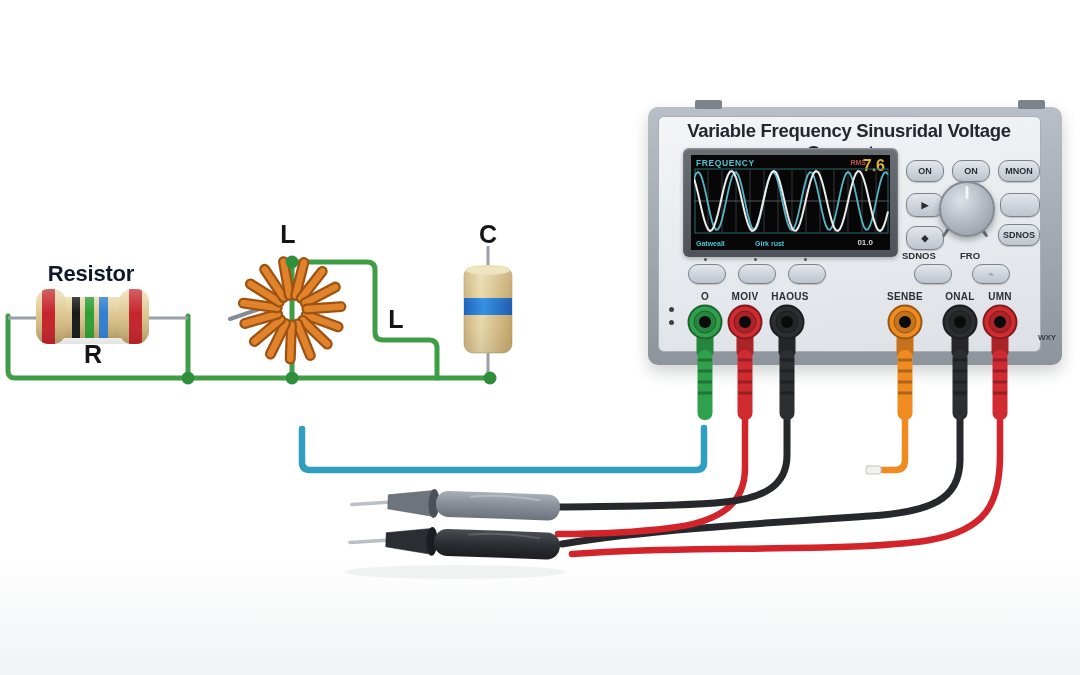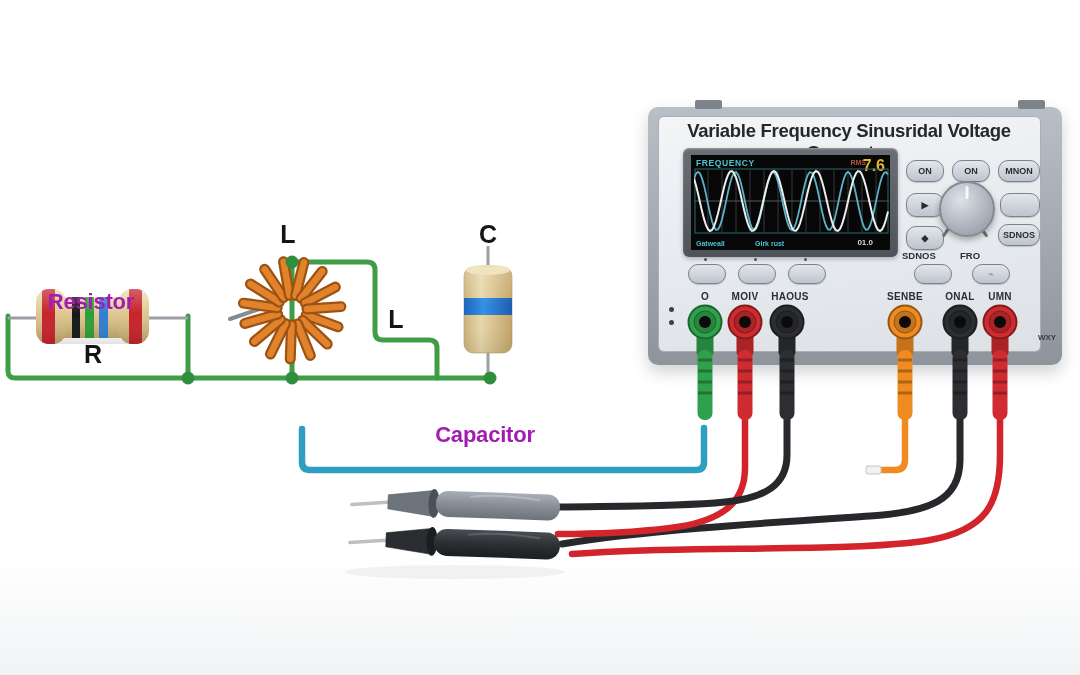--- a/index.html
+++ b/index.html
@@ -2,21 +2,21 @@
 <html><head>
 <meta charset="utf-8">
 <style>
   html,body{margin:0;padding:0;background:#fff;}
   .stage{position:relative;width:1080px;height:675px;background:#ffffff;overflow:hidden;
          font-family:"Liberation Sans", sans-serif;}
   .stage::after{content:'';position:absolute;left:0;right:0;bottom:0;height:120px;
          background:linear-gradient(transparent, rgba(225,228,231,.45));pointer-events:none;}
   .layer{position:absolute;left:0;top:0;}
   
-  .clabel{position:absolute;text-align:center;font-size:22px;font-weight:600;color:#a21caf;letter-spacing:-.2px;margin-top:28px;}
+  .clabel{position:absolute;text-align:center;font-size:22px;font-weight:600;color:#0f172a;letter-spacing:-.2px;}
   .csym{position:absolute;text-align:center;font-size:25px;font-weight:600;color:#141414;}
   
   .case{position:absolute;left:648px;top:107px;width:414px;height:258px;border-radius:10px;
         background:linear-gradient(#b9bfc7,#8e949c);box-shadow:0 7px 16px rgba(40,45,55,.22);}
   .tab{position:absolute;top:-7px;width:27px;height:9px;background:#7c838b;border-radius:2px;}
   .panel{position:absolute;left:10px;top:9px;right:21px;bottom:13px;border-radius:6px;
         background:linear-gradient(172deg,#f3f5f7,#dde1e6);border:1px solid #a9afb7;}
   .gtitle{position:absolute;top:13px;left:6px;right:18px;text-align:center;
         font-size:18.5px;font-weight:700;color:#24272c;letter-spacing:-.3px;}
   .screen-bezel{position:absolute;left:35px;top:41px;width:215px;height:109px;border-radius:6px;
@@ -148,21 +148,20 @@
       <circle cx="490" cy="378" r="6.5" fill="#2f8e3b"></circle>
       <circle cx="292" cy="262" r="6.5" fill="#2f8e3b"></circle>
     </g>
   </svg>
 
   <div class="clabel" style="left:16px;top:261px;width:150px;">Resistor</div>
   <div class="csym" style="left:63px;top:340px;width:60px;">R</div>
   <div class="csym" style="left:263px;top:220px;width:50px;">L</div>
   <div class="csym" style="left:371px;top:305px;width:50px;">L</div>
   <div class="csym" style="left:463px;top:220px;width:50px;">C</div>
-  <div class="clabel" style="left:410px;top:394px;width:150px;">Capacitor</div>
 
   <div class="case">
     <div class="tab" style="left:47px;"></div>
     <div class="tab" style="left:370px;"></div>
     <div class="panel"></div>
     <div class="gtitle">Variable Frequency Sinusridal Voltage Generator</div>
 
     <div class="screen-bezel">
       <div class="screen">
         <div class="scr-mode">FREQUENCY</div>

